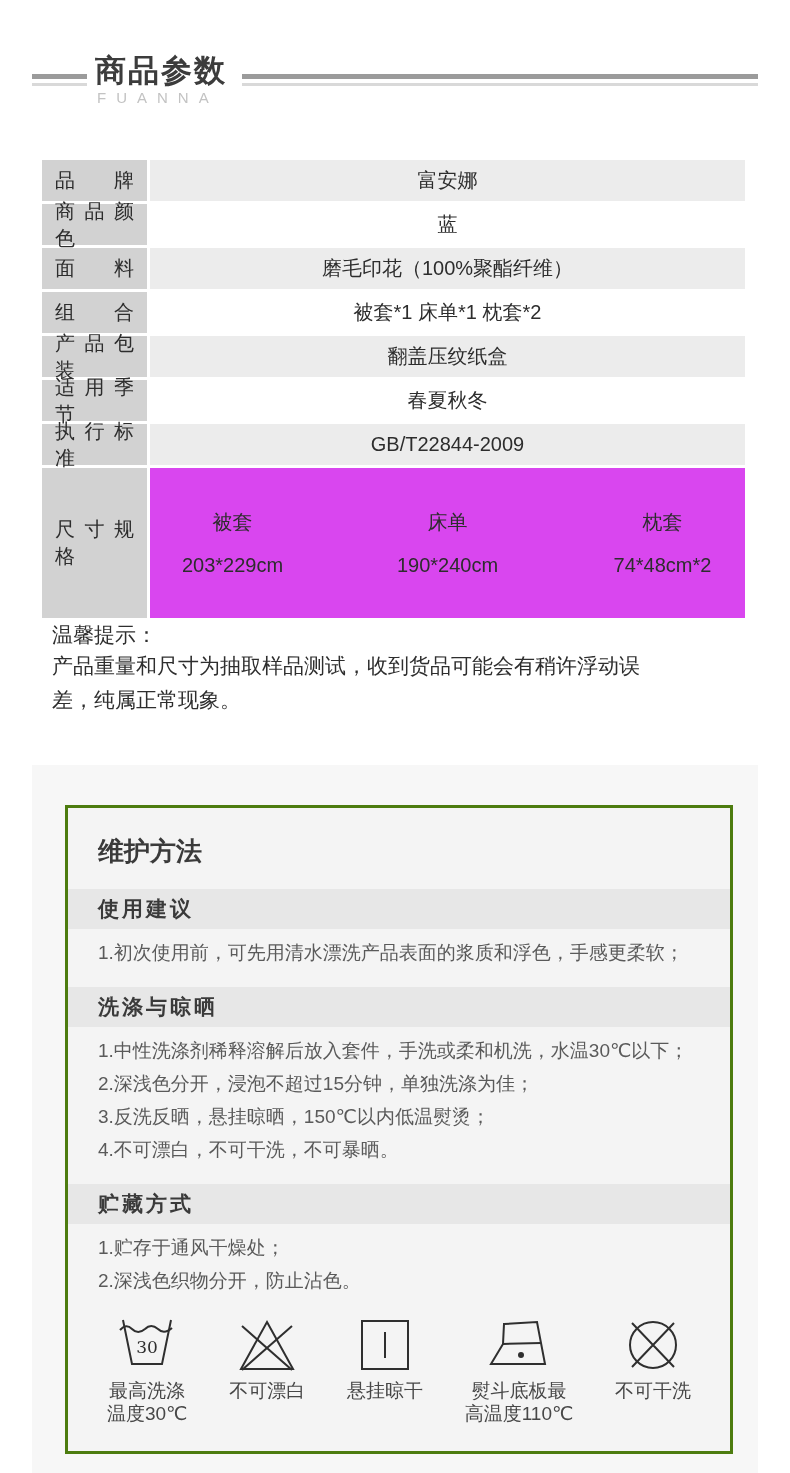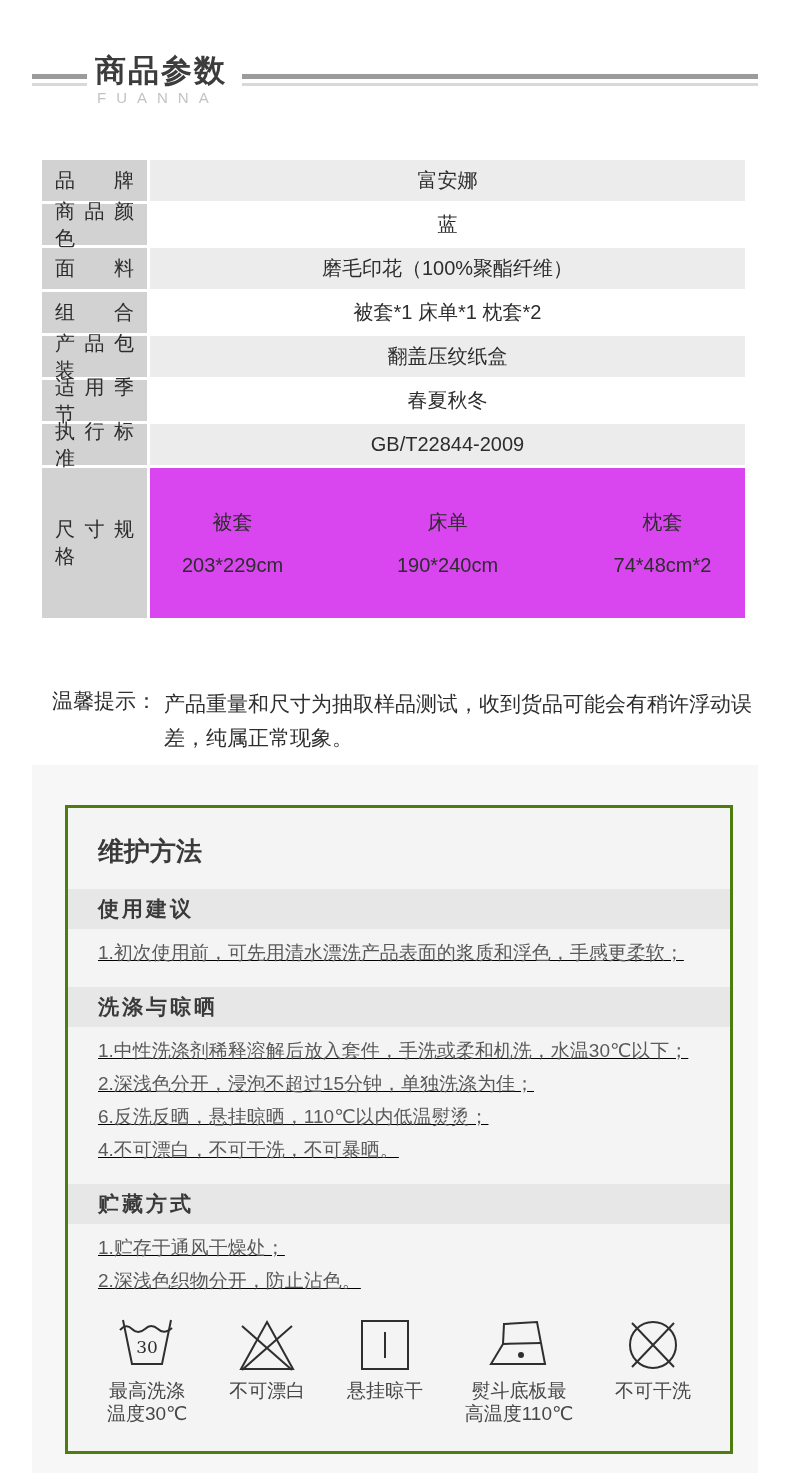--- a/index.html
+++ b/index.html
@@ -23,30 +23,30 @@
   .srow .lab { width:105px; background:#d2d2d2; display:flex; align-items:center; padding:0 13px; flex:none; }
   .srow .lab span { display:block; width:100%; text-align:justify; text-align-last:justify; }
   .srow .val { flex:1; margin-left:3px; display:flex; align-items:center; justify-content:center; background:#ffffff; }
   .srow:nth-child(odd) .val { background:#ececec; }
   .srow.size-row { height:150px; }
   .srow.size-row .val { background:#d946ef; gap:65px; }
   .size-col { width:150px; text-align:center; }
   .size-col .nm { display:block; margin-bottom:18px; }
 
   
-  .tip { position:absolute; top:687px; left:20px; display:flex; font-size:21px; color:#2e2e2e; }
+  .tip { position:absolute; top:621px; left:20px; display:flex; font-size:21px; color:#2e2e2e;flex-direction:column; }
   .tip-label { flex:none; width:112px; }
   .tip-text { width:608px; line-height:34px; }
 
   
   .bottom { position:absolute; top:765px; left:0; right:0; bottom:0; background:#f7f7f7; }
   .care-box { margin:40px 25px 0 33px; background:#f4f4f4; border:3px solid #4d7c0f; padding-bottom:26px; }
   .care-title { margin:26px 0 0 30px; font-size:26px; font-weight:bold; color:#3a3a3a; }
   .band { margin-top:20px; background:#e7e7e7; padding:6px 0 6px 30px; font-size:21px; font-weight:bold; color:#3a3a3a; letter-spacing:3px; }
-  .items { list-style:none; margin:10px 0 0 30px; padding-right:16px;text-decoration:underline; }
+  .items { list-style:none; margin:10px 0 0 30px; padding-right:16px; }
   .items li { font-size:19px; line-height:28px; color:#5a5a5a; }
   .items li + li { margin-top:5px; }
 
   
   .icons { display:flex; justify-content:space-around; margin-top:22px; padding:0 18px; }
   .care-icon { text-align:center; }
   .care-icon svg { display:block; margin:0 auto; }
   .ic-label { margin-top:6px; font-size:19px; line-height:23px; color:#474747; }
   .wash-num { font-family:"DejaVu Serif","Liberation Serif",serif; font-size:17px; fill:#2f2f2f; }
 </style>
@@ -143,21 +143,21 @@
 
       <div class="band">使用建议</div>
       <ul class="items">
         <li>1.初次使用前，可先用清水漂洗产品表面的浆质和浮色，手感更柔软；</li>
       </ul>
 
       <div class="band">洗涤与晾晒</div>
       <ul class="items">
         <li>1.中性洗涤剂稀释溶解后放入套件，手洗或柔和机洗，水温30℃以下；</li>
         <li>2.深浅色分开，浸泡不超过15分钟，单独洗涤为佳；</li>
-        <li>6.反洗反晒，悬挂晾晒，110℃以内低温熨烫；</li>
+        <li>3.反洗反晒，悬挂晾晒，150℃以内低温熨烫；</li>
         <li>4.不可漂白，不可干洗，不可暴晒。</li>
       </ul>
 
       <div class="band">贮藏方式</div>
       <ul class="items">
         <li>1.贮存于通风干燥处；</li>
         <li>2.深浅色织物分开，防止沾色。</li>
       </ul>
 
       <div class="icons">

